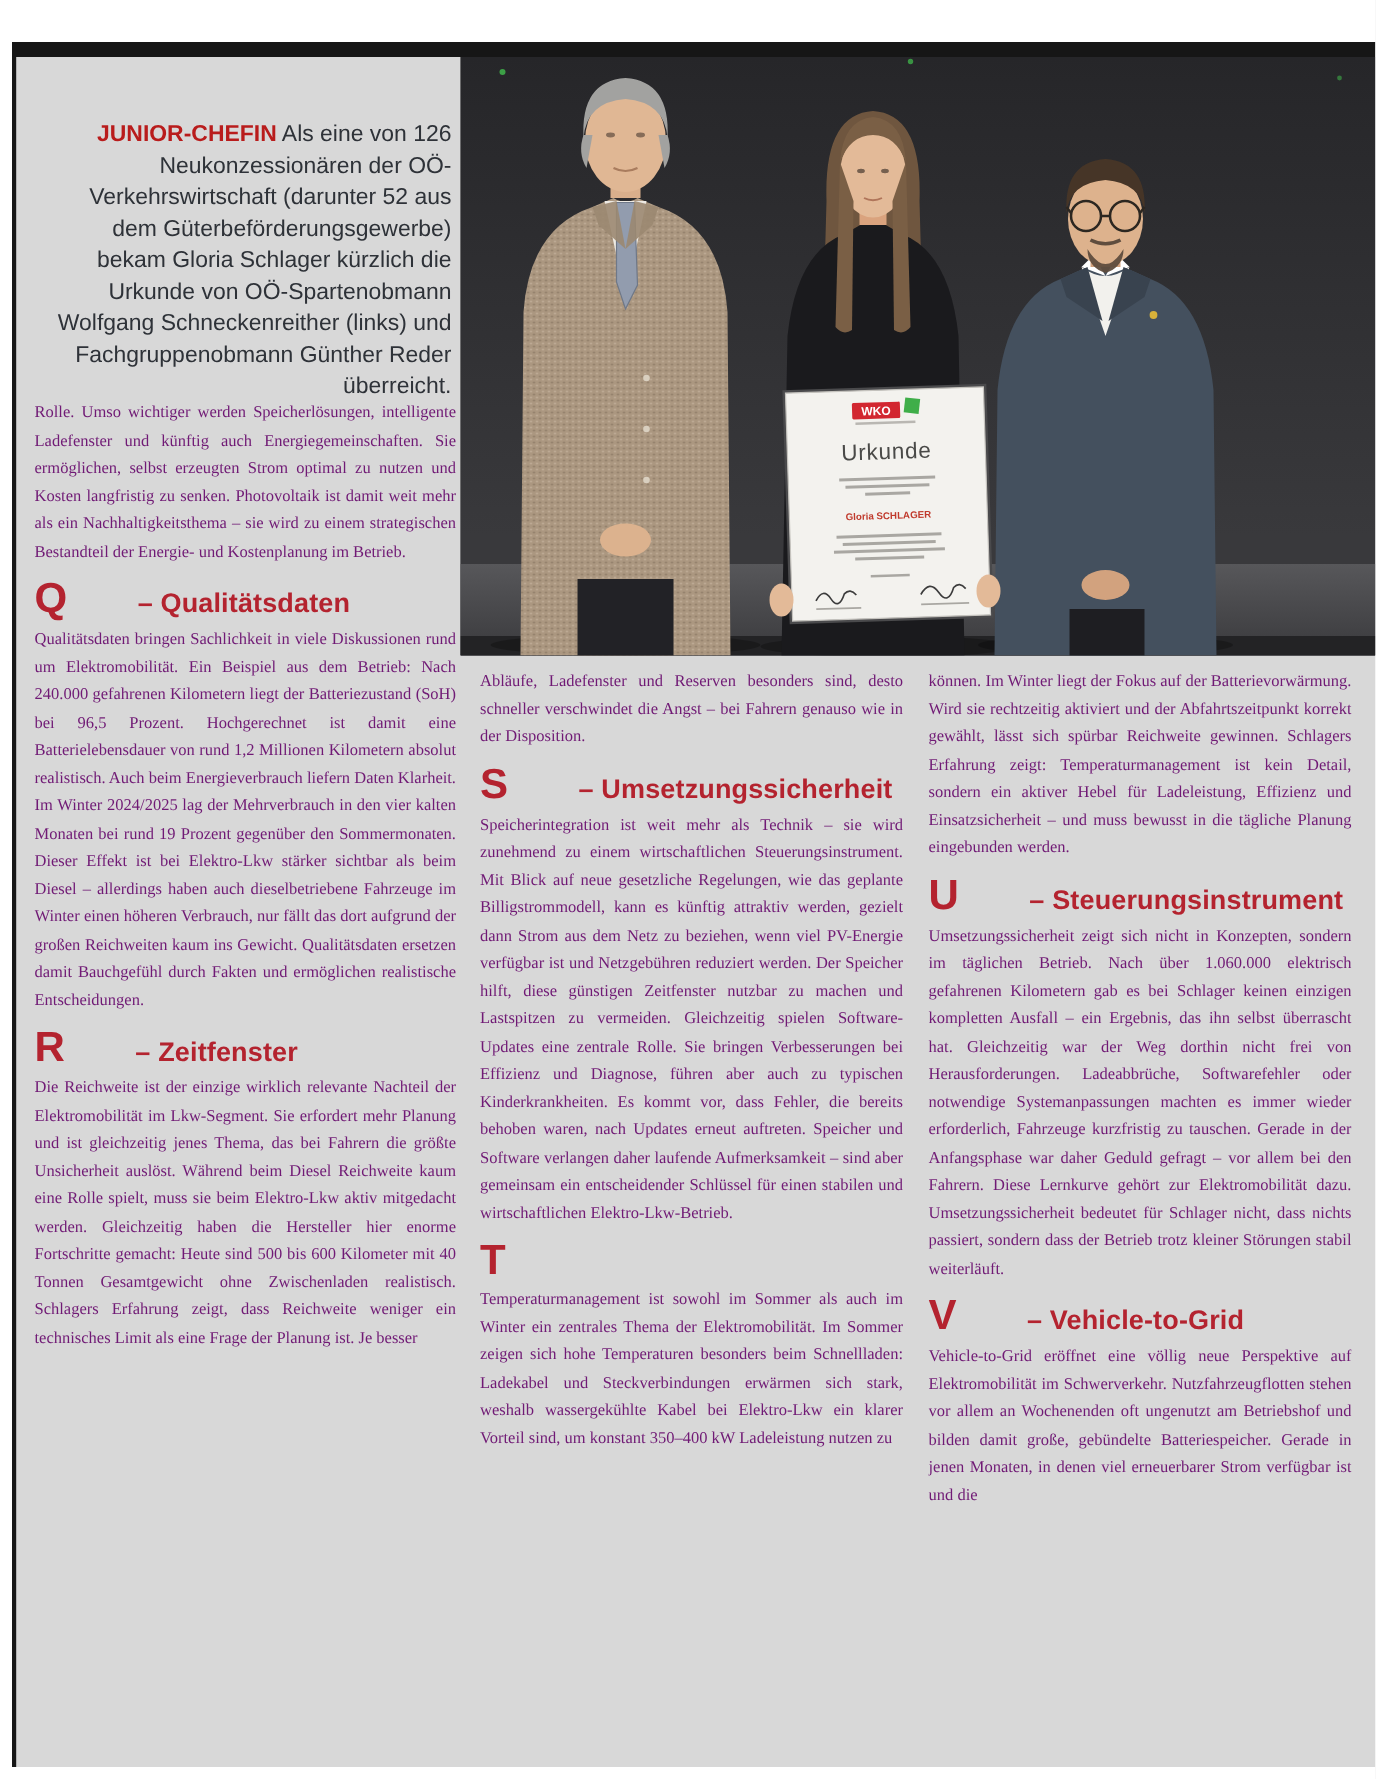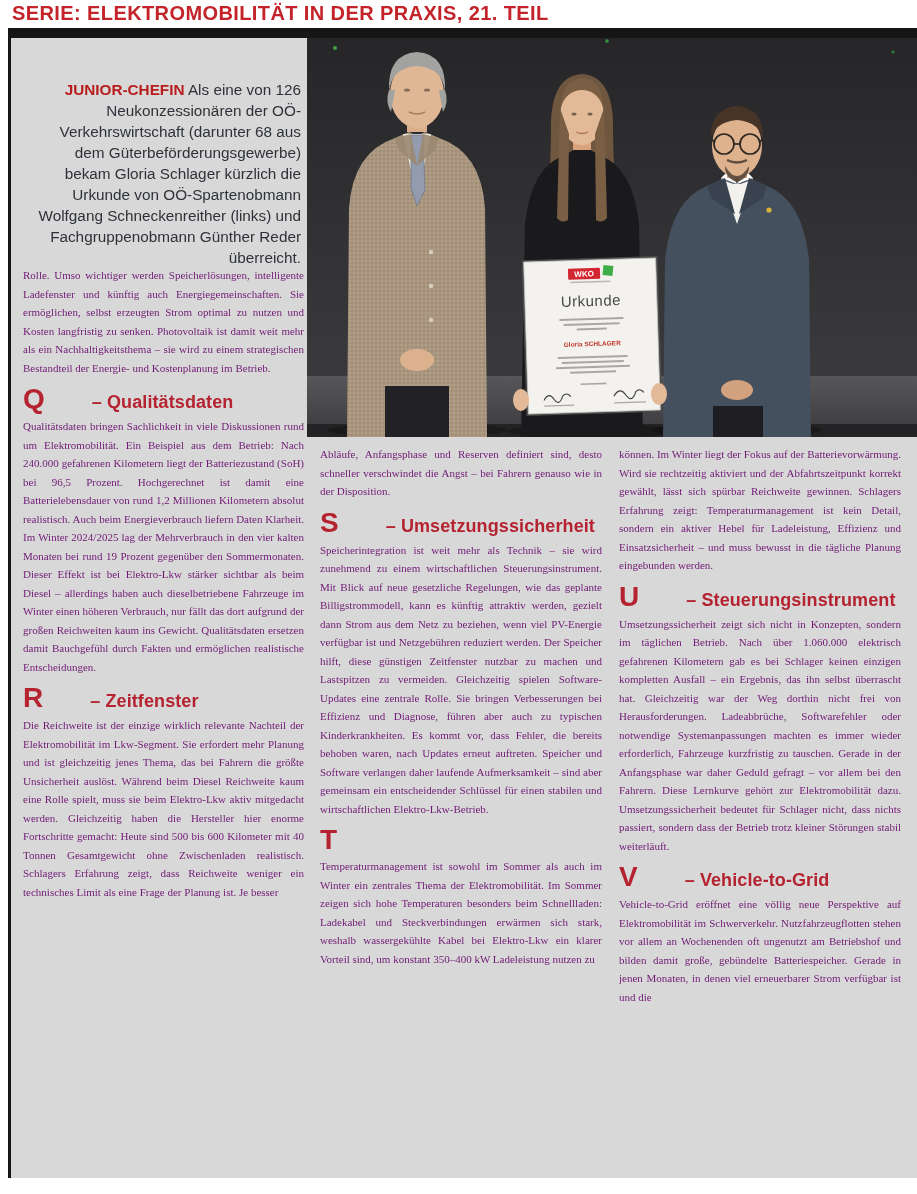--- a/index.html
+++ b/index.html
@@ -29,27 +29,26 @@
         text-align:justify;color:#701a75;margin:0;overflow-wrap:break-word;}
   .section-head{display:flex;align-items:baseline;gap:6px;margin:9px 0 4px 0;color:#b4232f;}
   .section-letter{font-size:28px;font-weight:700;line-height:26px;}
   .section-title{font-size:18px;font-weight:700;letter-spacing:.1px;margin-left:41px;}
 </style>
 </head>
 <body>
 
 <div id="page">
 
-  <div class="series-title">SERIE: ELEKTROMOBILITÄT IN DER PRAXIS, 21. TEIL</div>
   <div class="rule-top"></div>
   <div class="rule-left"></div>
 
   <div class="paper">
 
-    <p class="caption"><span class="caption-lead">JUNIOR-CHEFIN</span><span> Als eine von 126 Neukonzessionären der OÖ-Verkehrswirtschaft (darunter 68 aus dem Güterbeförderungsgewerbe) bekam Gloria Schlager kürzlich die Urkunde von OÖ-Spartenobmann Wolfgang Schneckenreither (links) und Fachgruppenobmann Günther Reder überreicht.</span></p>
+    <p class="caption"><span class="caption-lead">JUNIOR-CHEFIN</span><span> Als eine von 126 Neukonzessionären der OÖ-Verkehrswirtschaft (darunter 52 aus dem Güterbeförderungsgewerbe) bekam Gloria Schlager kürzlich die Urkunde von OÖ-Spartenobmann Wolfgang Schneckenreither (links) und Fachgruppenobmann Günther Reder überreicht.</span></p>
 
     <div class="photo">
       <svg width="610" height="399" viewBox="0 0 610 399" xmlns="http://www.w3.org/2000/svg">
         <defs>
           <linearGradient id="bgG" x1="0" y1="0" x2="0" y2="1">
             <stop offset="0" stop-color="#262629"></stop>
               <stop offset="0.8" stop-color="#39393c"></stop>
           </linearGradient>
           <linearGradient id="floorG" x1="0" y1="0" x2="0" y2="1">
             <stop offset="0" stop-color="#57575a"></stop>
@@ -179,21 +178,21 @@
       </div>
       <p class="body-p">Qualitätsdaten bringen Sachlichkeit in viele Diskussionen rund um Elektromobilität. Ein Beispiel aus dem Betrieb: Nach 240.000 gefahrenen Kilometern liegt der Batteriezustand (SoH) bei 96,5 Prozent. Hochgerechnet ist damit eine Batterielebensdauer von rund 1,2 Millionen Kilometern absolut realistisch. Auch beim Energieverbrauch liefern Daten Klarheit. Im Winter 2024/2025 lag der Mehrverbrauch in den vier kalten Monaten bei rund 19 Prozent gegenüber den Sommermonaten. Dieser Effekt ist bei Elektro-Lkw stärker sichtbar als beim Diesel – allerdings haben auch dieselbetriebene Fahrzeuge im Winter einen höheren Verbrauch, nur fällt das dort aufgrund der großen Reichweiten kaum ins Gewicht. Qualitätsdaten ersetzen damit Bauchgefühl durch Fakten und ermöglichen realistische Entscheidungen.</p>
       <div class="section-head">
         <span class="section-letter">R</span>
         <span class="section-title">– Zeitfenster</span>
       </div>
       <p class="body-p">Die Reichweite ist der einzige wirklich relevante Nachteil der Elektromobilität im Lkw-Segment. Sie erfordert mehr Planung und ist gleichzeitig jenes Thema, das bei Fahrern die größte Unsicherheit auslöst. Während beim Diesel Reichweite kaum eine Rolle spielt, muss sie beim Elektro-Lkw aktiv mitgedacht werden. Gleichzeitig haben die Hersteller hier enorme Fortschritte gemacht: Heute sind 500 bis 600 Kilometer mit 40 Tonnen Gesamtgewicht ohne Zwischenladen realistisch. Schlagers Erfahrung zeigt, dass Reichweite weniger ein technisches Limit als eine Frage der Planung ist. Je besser</p>
     </div>
 
     <div class="col col-mid">
-      <p class="body-p">Abläufe, Anfangsphase und Reserven definiert sind, desto schneller verschwindet die Angst – bei Fahrern genauso wie in der Disposition.</p>
+      <p class="body-p">Abläufe, Ladefenster und Reserven besonders sind, desto schneller verschwindet die Angst – bei Fahrern genauso wie in der Disposition.</p>
       <div class="section-head">
         <span class="section-letter">S</span>
         <span class="section-title">– Umsetzungssicherheit</span>
       </div>
       <p class="body-p">Speicherintegration ist weit mehr als Technik – sie wird zunehmend zu einem wirtschaftlichen Steuerungsinstrument. Mit Blick auf neue gesetzliche Regelungen, wie das geplante Billigstrommodell, kann es künftig attraktiv werden, gezielt dann Strom aus dem Netz zu beziehen, wenn viel PV-Energie verfügbar ist und Netzgebühren reduziert werden. Der Speicher hilft, diese günstigen Zeitfenster nutzbar zu machen und Lastspitzen zu vermeiden. Gleichzeitig spielen Software-Updates eine zentrale Rolle. Sie bringen Verbesserungen bei Effizienz und Diagnose, führen aber auch zu typischen Kinderkrankheiten. Es kommt vor, dass Fehler, die bereits behoben waren, nach Updates erneut auftreten. Speicher und Software verlangen daher laufende Aufmerksamkeit – sind aber gemeinsam ein entscheidender Schlüssel für einen stabilen und wirtschaftlichen Elektro-Lkw-Betrieb.</p>
       <div class="section-head">
         <span class="section-letter">T</span>
       </div>
       <p class="body-p">Temperaturmanagement ist sowohl im Sommer als auch im Winter ein zentrales Thema der Elektromobilität. Im Sommer zeigen sich hohe Temperaturen besonders beim Schnellladen: Ladekabel und Steckverbindungen erwärmen sich stark, weshalb wassergekühlte Kabel bei Elektro-Lkw ein klarer Vorteil sind, um konstant 350–400 kW Ladeleistung nutzen zu</p>
     </div>

